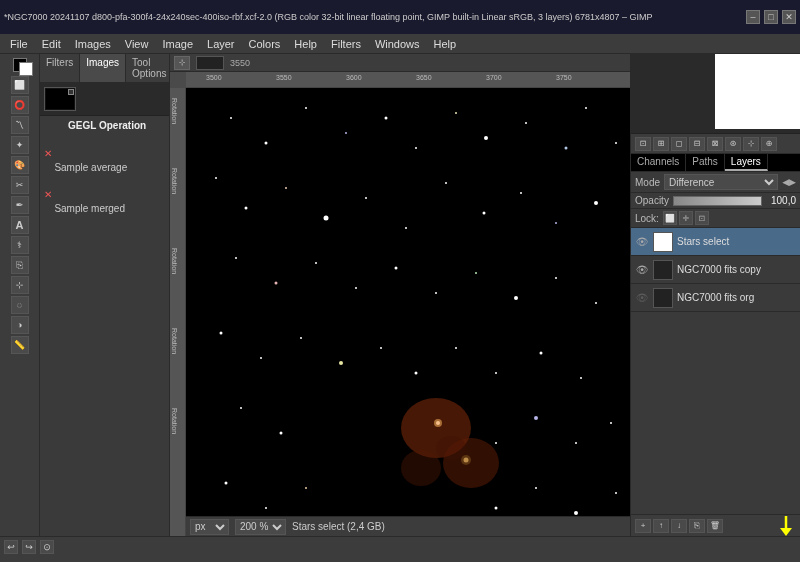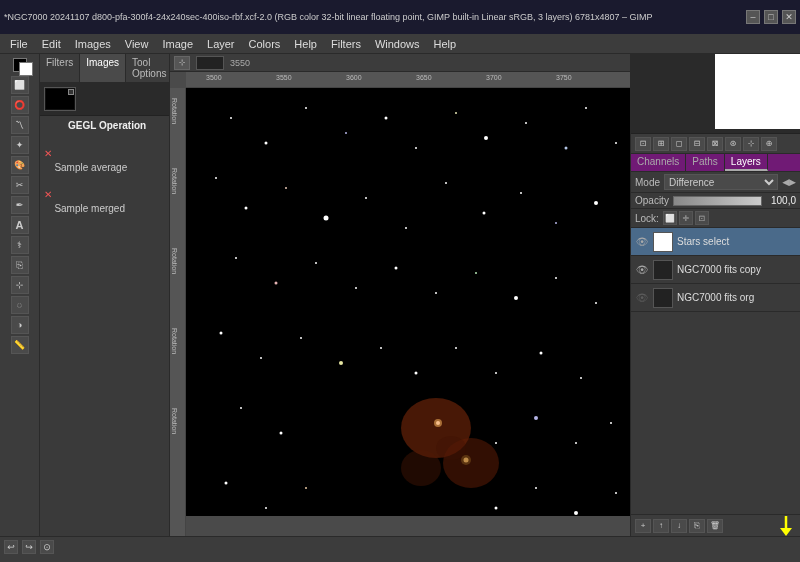--- a/index.html
+++ b/index.html
@@ -274,21 +274,21 @@
     .ctrl-btn {
       width: 16px; height: 14px;
       background: #4a4a4a;
       border: 1px solid #555;
       display: flex; align-items: center; justify-content: center;
       font-size: 8px; cursor: pointer; color: #ccc;
     }
 
     #layer-panel-tabs {
       display: flex;
-      background: #701a75;
+      background: #000000;
       font-size: 10px;
       border-bottom: 1px solid #2a2a2a;
     }
     .layer-tab {
       padding: 2px 6px;
       cursor: pointer;
       color: #aaa;
       border-right: 1px solid #2a2a2a;
     }
     .layer-tab.active { color: #fff; border-bottom: 2px solid #aaa; }
@@ -619,20 +619,33 @@
                 <polygon points="0 0, 8 3, 0 6" fill="#ffff00"></polygon>
               </marker>
             </defs>
             <line x1="450" y1="383" x2="515" y2="383" stroke="#ffff00" stroke-width="2.5" marker-end="url(#arrowhead)"></line>
 
             <line x1="450" y1="410" x2="515" y2="410" stroke="#ffff00" stroke-width="2.5" marker-end="url(#arrowhead)"></line>
           </svg>
         </div>
       </div>
 
+      <div id="canvas-statusbar">
+        <select class="status-select">
+          <option>px</option>
+          <option>mm</option>
+          <option>cm</option>
+        </select>
+        <select class="status-select">
+          <option>200 %</option>
+          <option>100 %</option>
+          <option>50 %</option>
+        </select>
+        <span>Stars select (2,4 GB)</span>
+      </div>
     </div>
   </div>
 
   <div id="right-panel">
 
     <div id="right-top">
       <div id="preview-white"></div>
     </div>
 
     <div id="right-controls">

